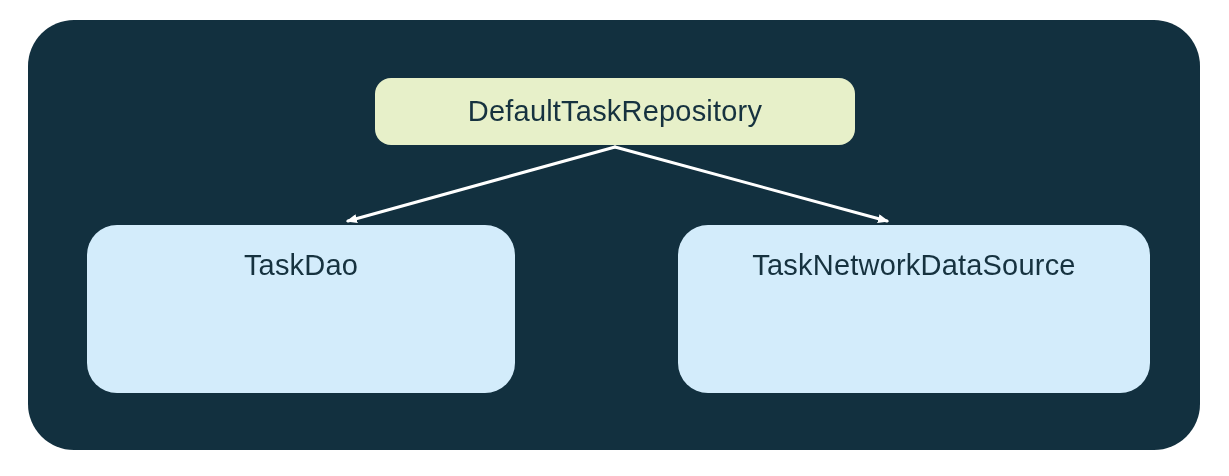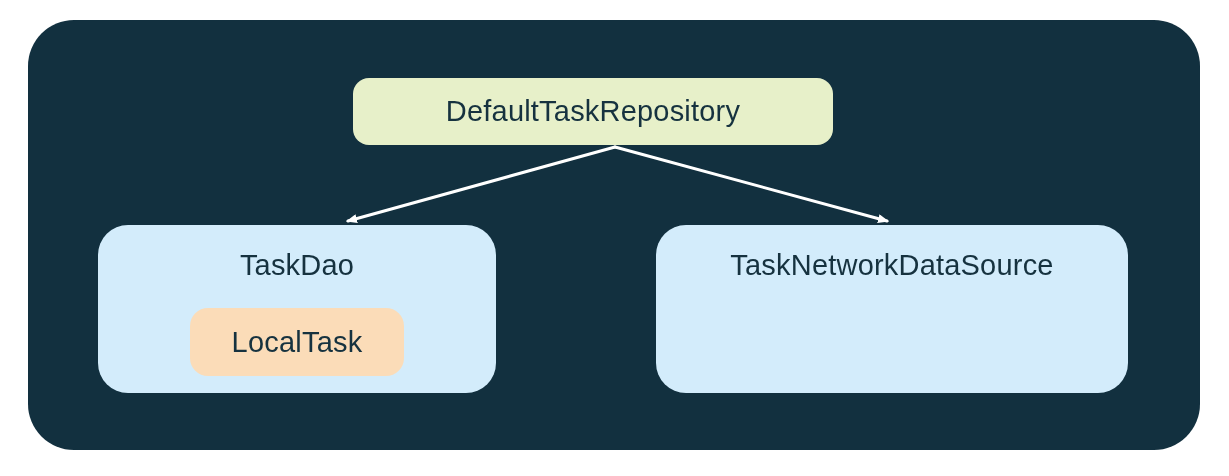--- a/index.html
+++ b/index.html
@@ -27,21 +27,21 @@
     position: absolute;
     left: 28px;
     top: 20px;
     width: 1172px;
     height: 430px;
     border-radius: 46px;
     background: var(--background);
   }
   .node-root {
     position: absolute;
-    left: 353px;
+    left: 375px;
     top: 78px;
     width: 480px;
     height: 67px;
     border-radius: 16px;
     background: var(--root-fill);
     display: flex;
     align-items: center;
     justify-content: center;
     font-size: 29px;
     letter-spacing: 0.2px;
@@ -50,22 +50,22 @@
     position: absolute;
     top: 225px;
     height: 168px;
     border-radius: 30px;
     background: var(--group-fill);
     display: flex;
     flex-direction: column;
     align-items: center;
     padding-top: 21px;
   }
-  .group-left  { left: 98px;  width: 398px; }
-  .group-right { left: 656px; width: 472px; }
+  .group-left  { left: 87px;  width: 428px; }
+  .group-right { left: 678px; width: 472px; }
   .group-label {
     font-size: 29px;
     line-height: 39px;
     letter-spacing: 0.2px;
   }
   .chip {
     margin-top: 23px;
     height: 68px;
     border-radius: 18px;
     background: var(--chip-fill);
@@ -100,21 +100,18 @@
       <marker id="arrowhead" markerWidth="11" markerHeight="9" refX="9" refY="4.5" orient="auto" markerUnits="userSpaceOnUse">
         <path d="M0,0 L11,4.5 L0,9 Z" fill="#FFFFFF"></path>
       </marker>
     </defs>
     <line x1="615" y1="147" x2="348" y2="221" stroke="#FFFFFF" stroke-width="3" stroke-linecap="round" marker-end="url(#arrowhead)"></line>
     <line x1="615" y1="147" x2="887" y2="221" stroke="#FFFFFF" stroke-width="3" stroke-linecap="round" marker-end="url(#arrowhead)"></line>
   </svg>
 
   <div class="group group-left">
     <div class="group-label">TaskDao</div>
-    <div class="chip">
-      <span>LocalTask</span>
-    </div>
   </div>
 
   <div class="group group-right">
     <div class="group-label">TaskNetworkDataSource</div>
   </div>
 </div>
 
 </body></html>

